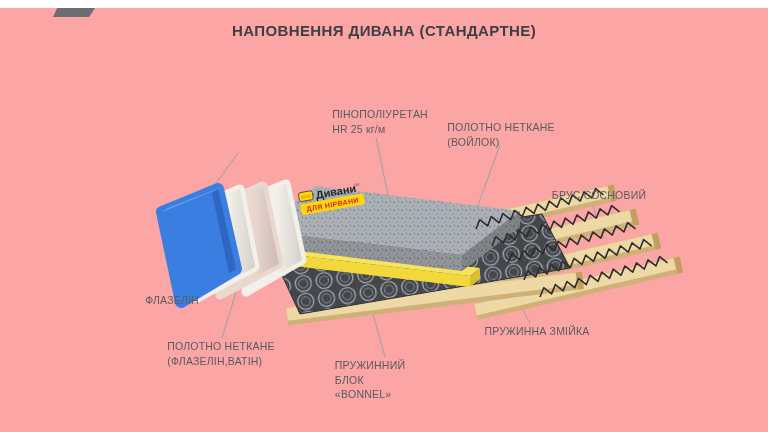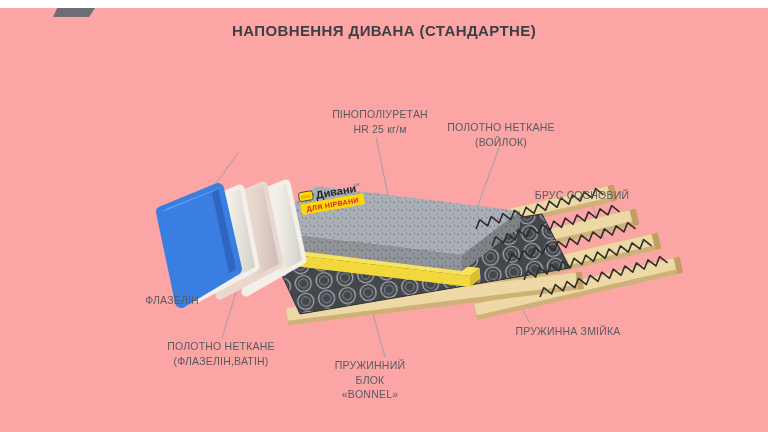--- a/index.html
+++ b/index.html
@@ -1,20 +1,20 @@
 <!DOCTYPE html>
 <html><head>
 <meta charset="utf-8">
 <style>
   html,body{margin:0;padding:0;background:#fff;font-family:"Liberation Sans",sans-serif;}
   .stage{position:relative;width:768px;height:432px;background:#fca5a5;overflow:hidden;margin:8px auto;}
   .title{position:absolute;left:50%;top:14px;transform:translateX(-50%);margin:0;
          font-size:15px;font-weight:600;color:#3d3f45;letter-spacing:.4px;white-space:nowrap;}
   .label{position:absolute;transform:translateX(-50%);font-size:10.5px;line-height:1.4;
-         color:#585b60;text-align:center;white-space:pre-line;letter-spacing:.2px;}
+         color:#585b60;white-space:pre-line;letter-spacing:.2px;}
   .artifact{position:absolute;left:53px;top:0;width:42px;height:9px;background:#6b6e73;
             clip-path:polygon(10% 0,100% 0,86% 100%,0 100%);}
   svg{position:absolute;left:0;top:0;}
   svg text{font-family:"Liberation Sans",sans-serif;}
 </style>
 </head>
 <body>
 
 <div class="stage">
 
@@ -115,22 +115,22 @@
       <use href="#zig" transform="translate(508,255) rotate(-15)"></use>
       <use href="#zig" transform="translate(524,272) rotate(-15)"></use>
       <use href="#zig" transform="translate(540,289) rotate(-15)"></use>
     </g>
   </svg>
 
   <div class="label" style="left:380px;top:99px">ПІНОПОЛІУРЕТАН
 HR 25 кг/м</div>
   <div class="label" style="left:501px;top:112px">ПОЛОТНО НЕТКАНЕ
 (ВОЙЛОК)</div>
-  <div class="label" style="left:582px;top:180px">БРУС СОСНОВИЙ</div>
+  <div class="label" style="left:599px;top:180px">БРУС СОСНОВИЙ</div>
   <div class="label" style="left:172px;top:285px">ФЛАЗЕЛІН</div>
   <div class="label" style="left:221px;top:331px">ПОЛОТНО НЕТКАНЕ
 (ФЛАЗЕЛІН,ВАТІН)</div>
   <div class="label" style="left:370px;top:350px">ПРУЖИННИЙ
 БЛОК
 «BONNEL»</div>
-  <div class="label" style="left:568px;top:316px">ПРУЖИННА ЗМІЙКА</div>
+  <div class="label" style="left:537px;top:316px">ПРУЖИННА ЗМІЙКА</div>
 
 </div>
 
 </body></html>

